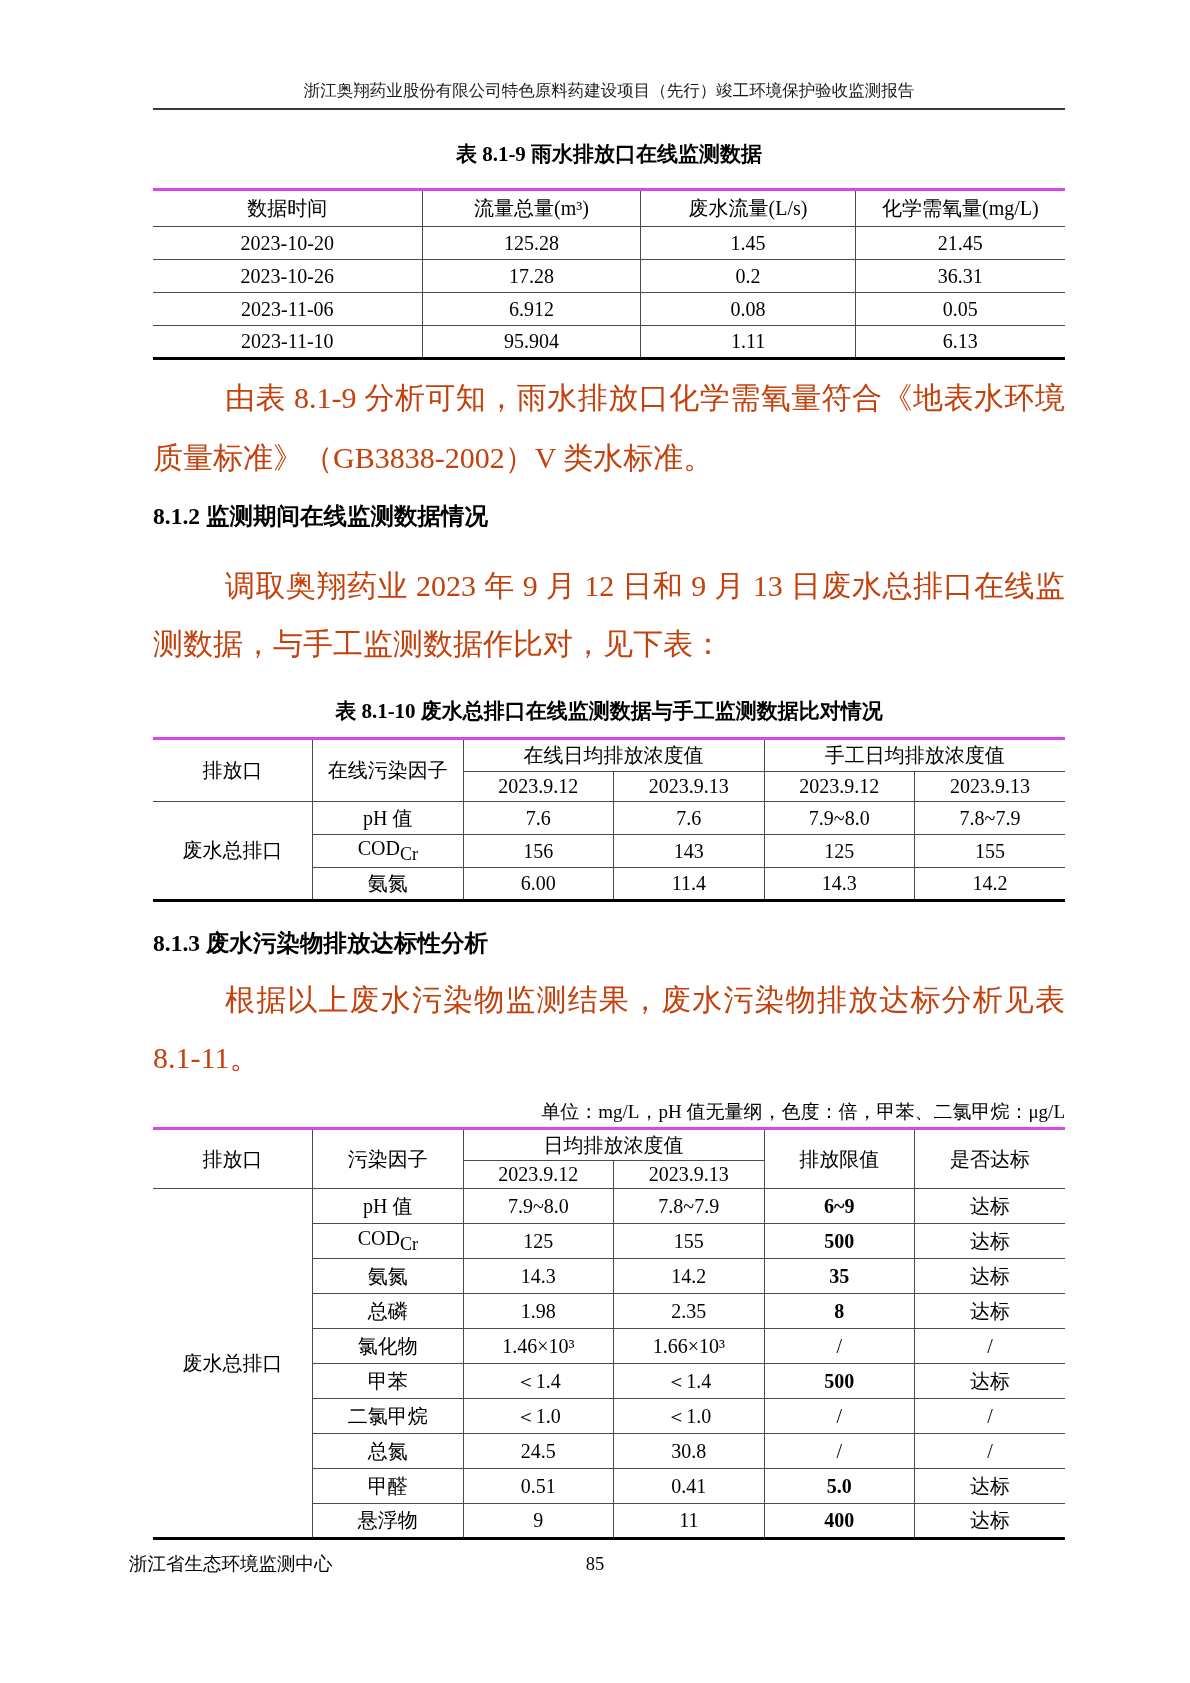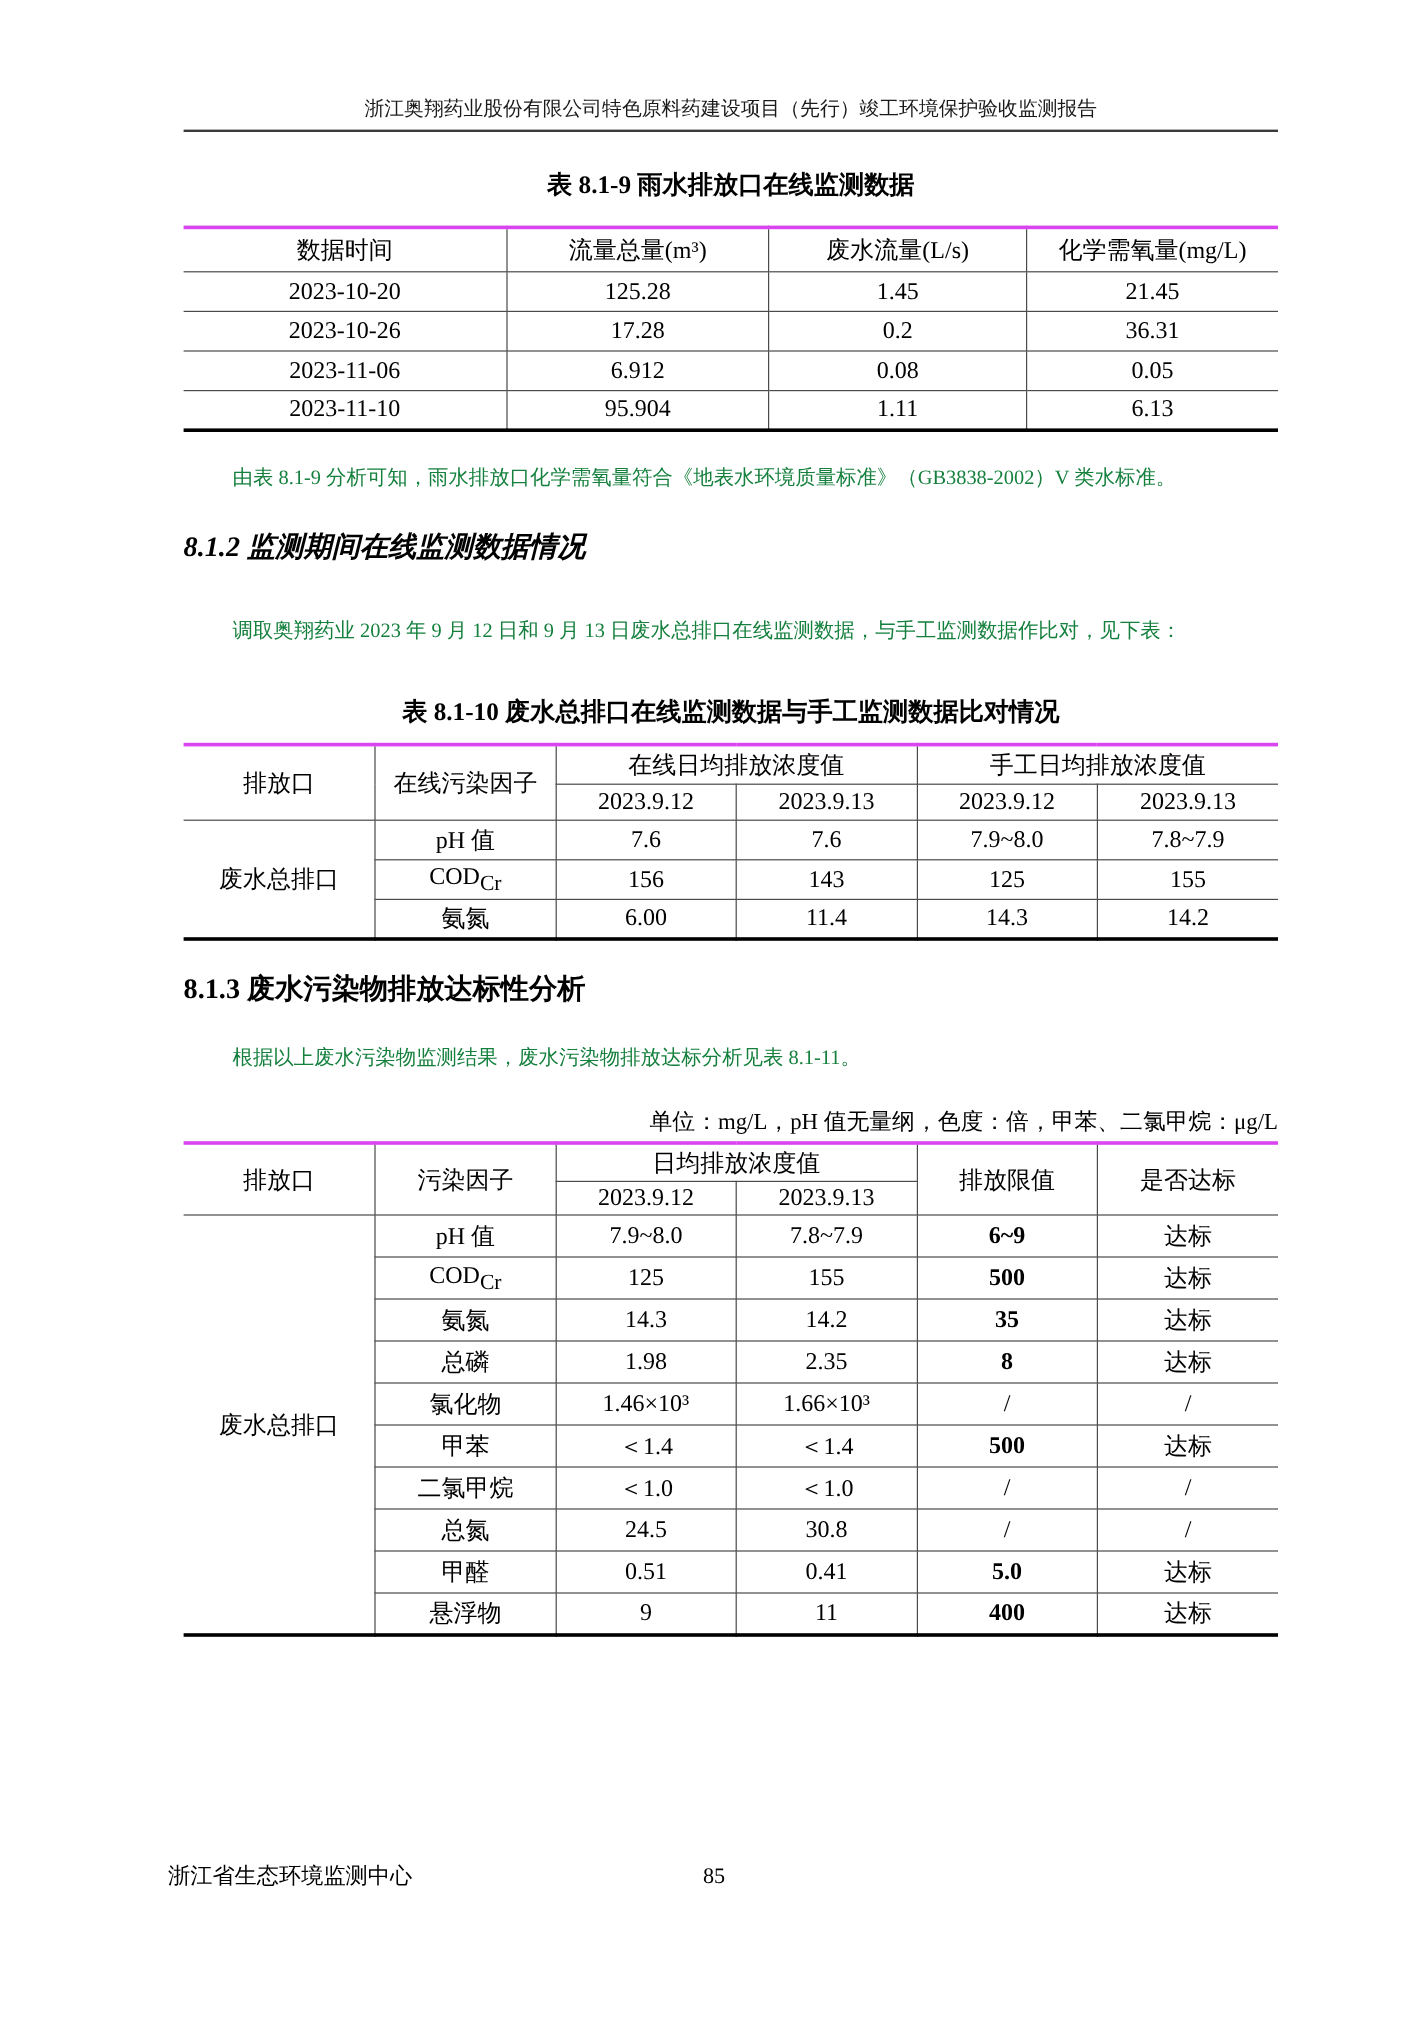--- a/index.html
+++ b/index.html
@@ -32,36 +32,36 @@
     font-weight: bold;
     font-size: 21px;
     line-height: 28px;
   }
   .tt9  { margin-top: 30px; }
   .tt10 { margin-top: 24px; }
   .tt11 { margin-top: 20px; }
 
   
   .para {
-    font-size: 17px;
+    font-size: 30px;
     text-align: justify;
     text-indent: 2.4em;
-    color: #15803d;
+    color: #c2410c;
   }
   .p1 { margin-top: 8px;  line-height: 60px; }
   .p2 { margin-top: 25px; line-height: 58px; }
   .p3 { margin-top: 12px; line-height: 58px; }
 
   
   .sec-heading {
     font-weight: bold;
     font-size: 23.5px;
     line-height: 32px;
   }
-  .h812 { margin-top: 12px; font-style: italic; }
+  .h812 { margin-top: 12px; }
   .h813 { margin-top: 25px; }
 
   
   table.t {
     width: 100%;
     border-collapse: collapse;
     table-layout: fixed;
     border-top: 3px solid #d946ef;
     border-bottom: 3px solid #000;
     border-left: hidden;
@@ -103,21 +103,21 @@
   .t11 td.lim.plain { font-weight: normal; }
 
   
   .footer {
     position: absolute;
     top: 1552px; left: 0;
     width: 100%;
     font-size: 18.5px;
     line-height: 24px;
   }
-  .footer-org  { position: absolute; left: 140px; top: 0; }
+  .footer-org  { position: absolute; left: 129px; top: 0; }
   .footer-page { position: absolute; left: 0; top: 0; width: 100%; text-align: center; }
 </style>
 </head>
 <body>
 
 <div class="page">
   <div class="content">
 
     <div class="doc-header">
       <div class="doc-header-text">浙江奥翔药业股份有限公司特色原料药建设项目（先行）竣工环境保护验收监测报告</div>

